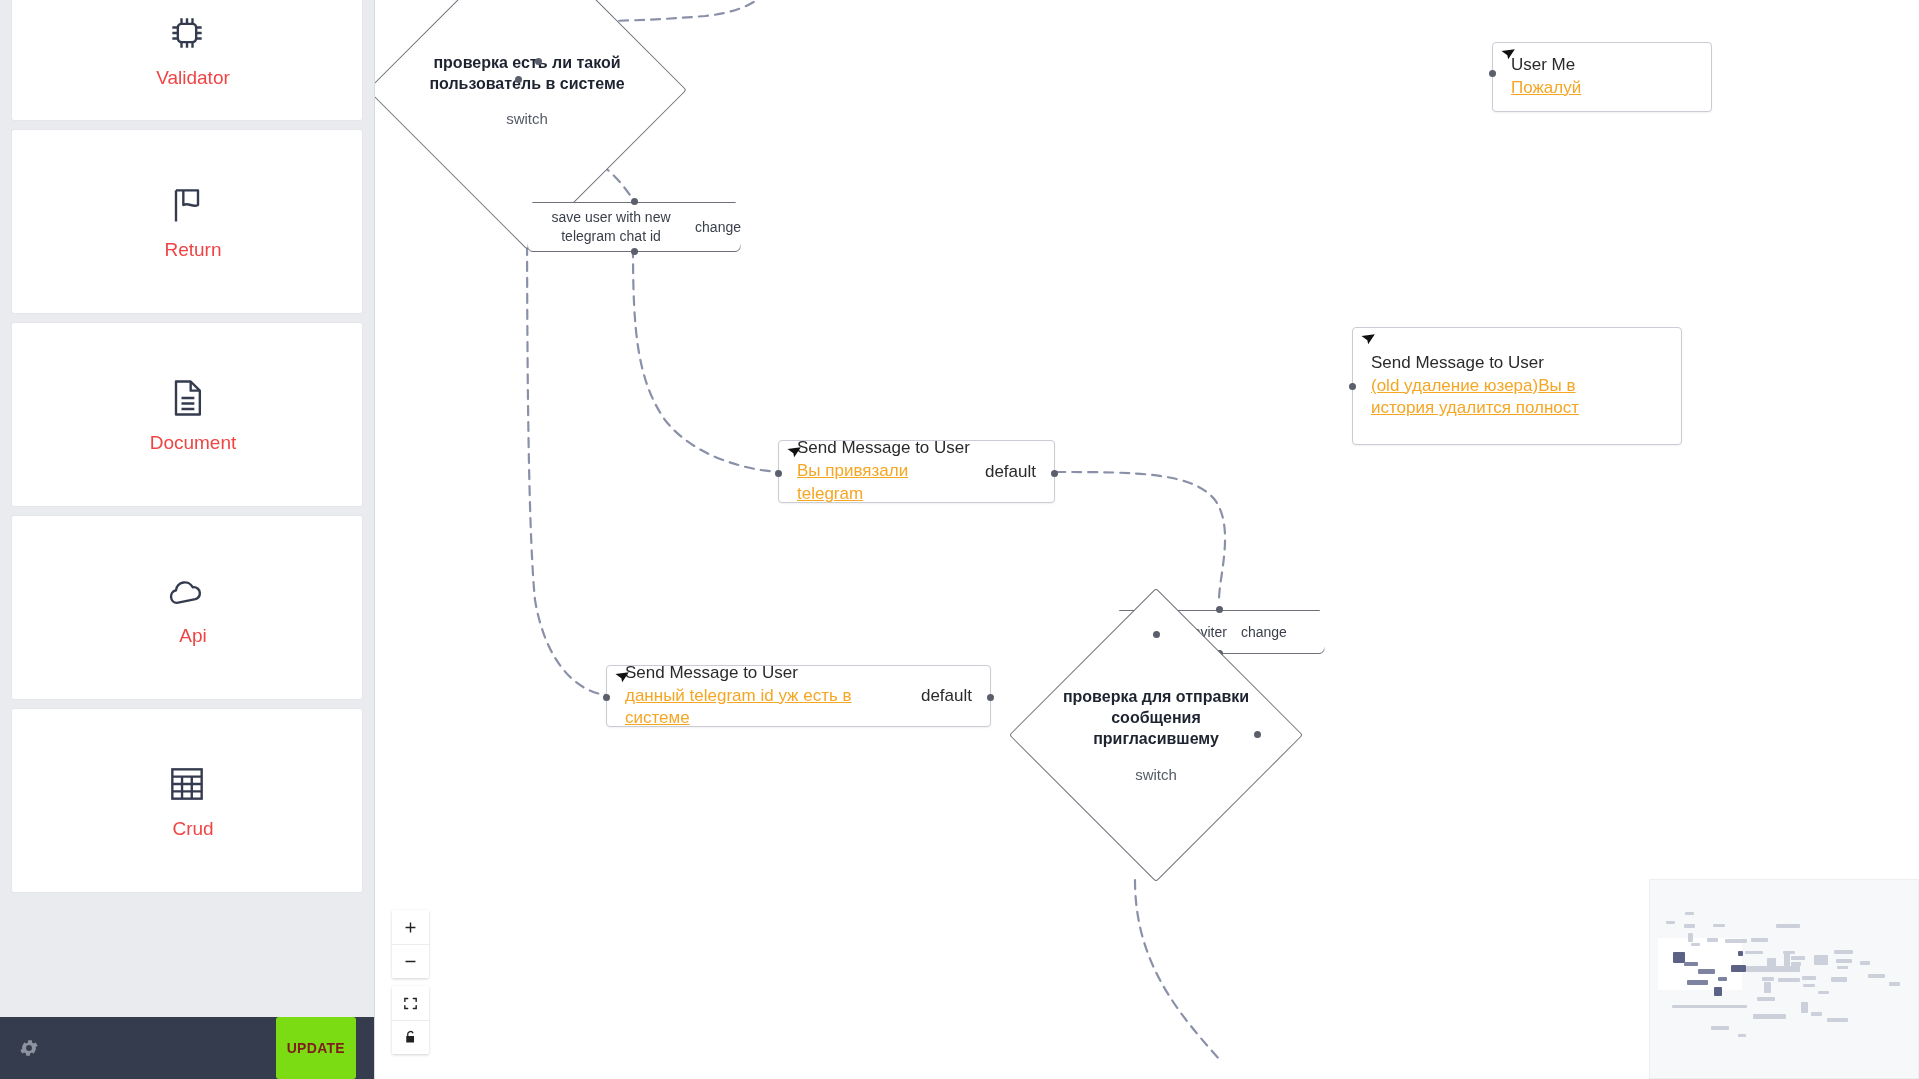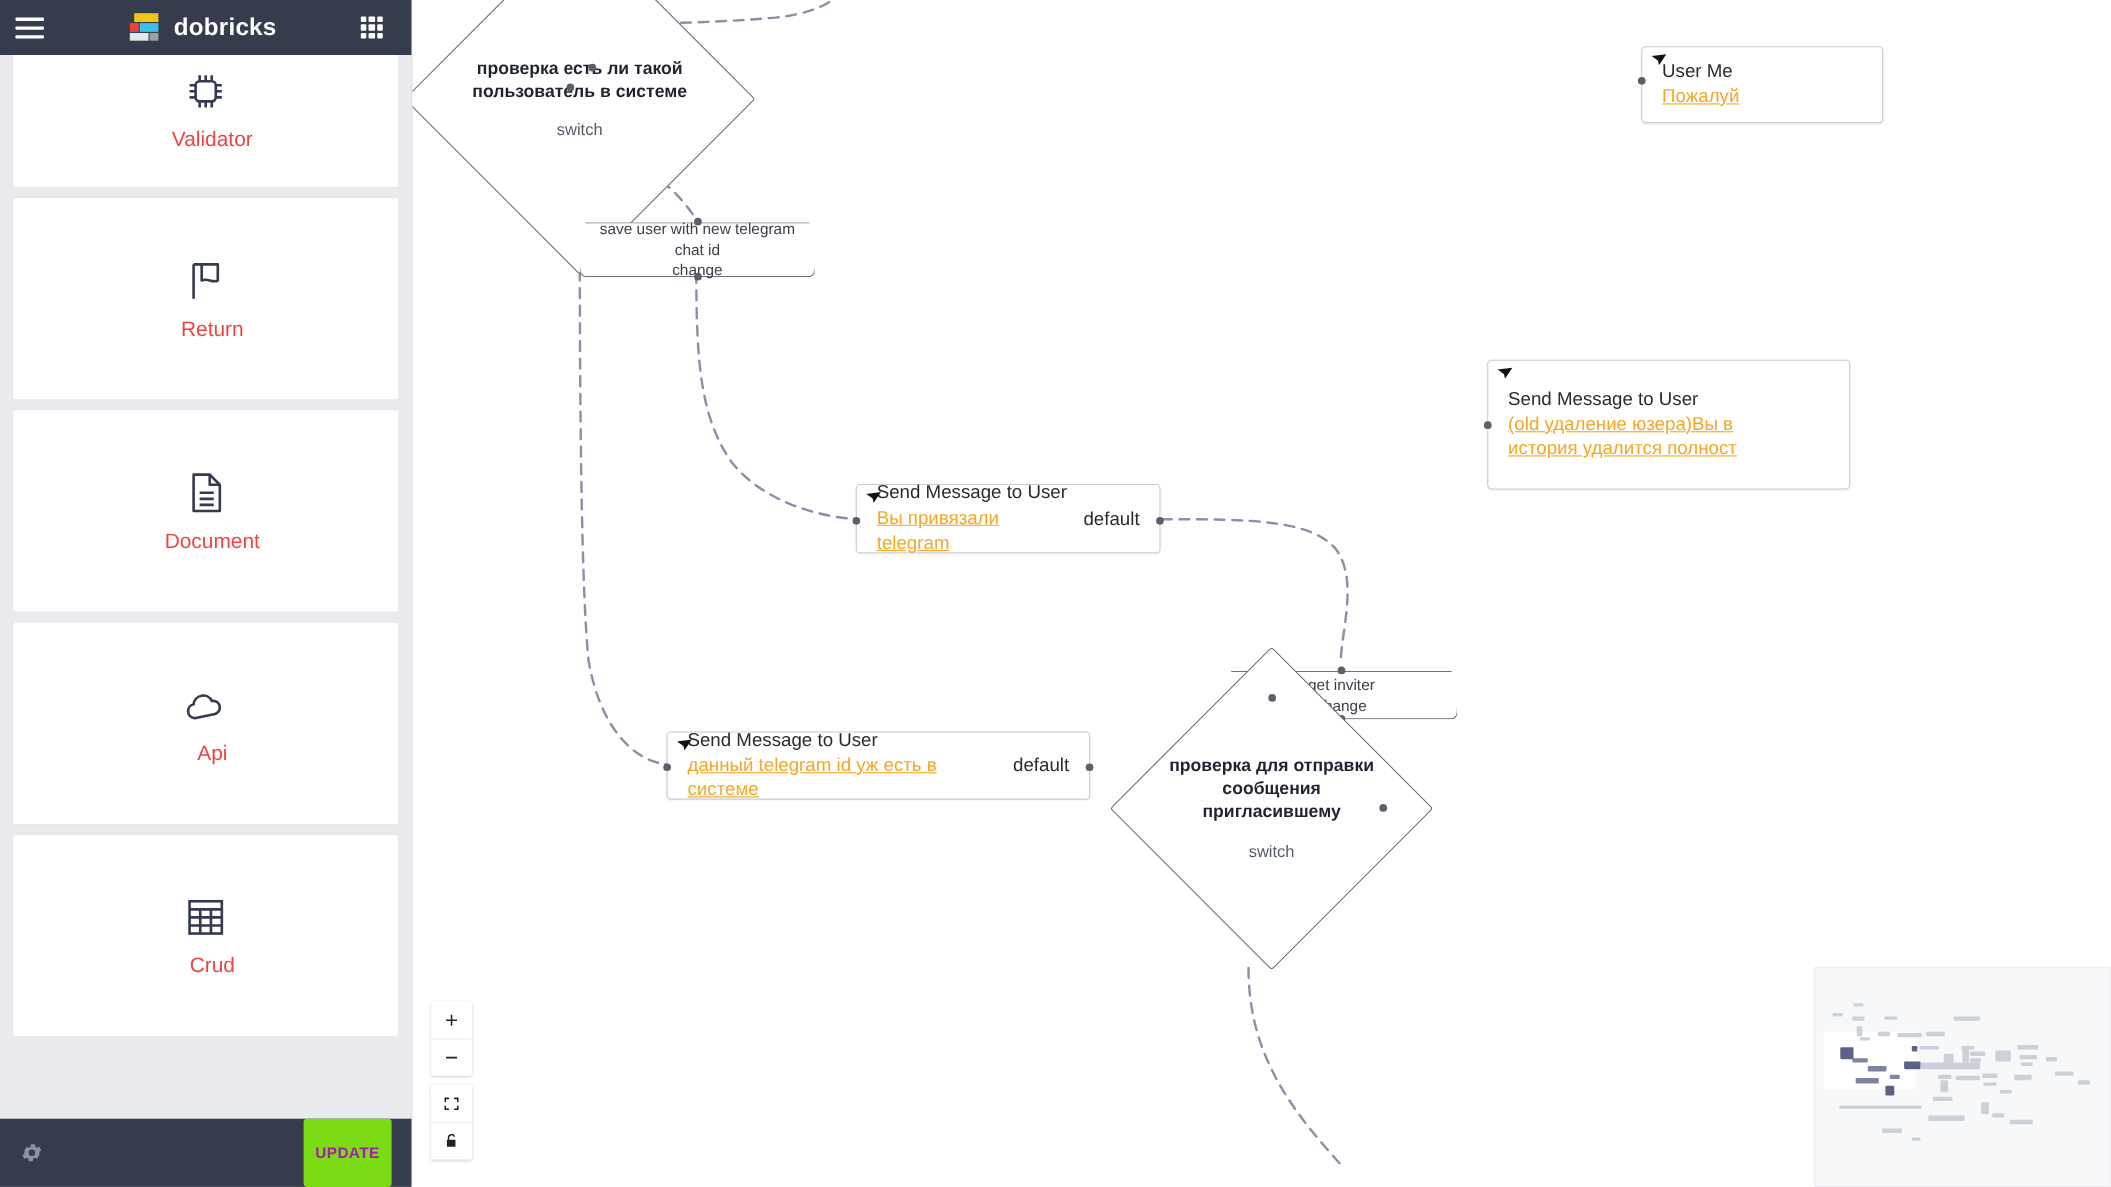--- a/index.html
+++ b/index.html
@@ -63,21 +63,21 @@
   .palette-icon { width: 44px; height: 44px; color: #343b4e; }
   .palette-label { margin-top: 12px; font-size: 19px; color: #ef4444; margin-left: 12px; }
 
   #sidebar-footer {
     flex: 0 0 58px; background: #353c4e;
     display: flex; align-items: center; justify-content: space-between;
     padding: 0 18px;
   }
   .gear-icon { width: 22px; height: 22px; color: #8d939f; cursor: pointer; }
   .update-btn {
-    background: #7cdc14; color: #a21caf;
+    background: #7cdc14; color: #7f1d1d;
     border: none; border-radius: 3px;
     font-size: 14px; font-weight: bold;
     padding: 23px 11px; cursor: pointer;
     font-family: "Liberation Sans", sans-serif;
     letter-spacing: .3px;
   }
 
   
   #canvas {
     position: absolute; left: 375px; top: 0;
@@ -125,21 +125,21 @@
   
   .trap-wrap { position: absolute; }
   .trap-shape {
     position: absolute; inset: 0;
     background: #ffffff; border: 1px solid #6d7078;
     border-radius: 6px;
     clip-path: polygon(2.5% 0%, 97.5% 0%, 100% 100%, 0% 100%);
   }
   .trap-text {
     position: absolute; inset: 0;
-    display: flex; flex-direction: column; align-items: center; justify-content: center;
+    display: flex; flex-direction: row; align-items: center; justify-content: center;
     text-align: center; pointer-events: none;
   }
   .trap-title { font-size: 14px; color: #3a3f4a; line-height: 1.35; padding: 0 14px; }
   .trap-sub { font-size: 14px; color: #3a3f4a; line-height: 1.35; }
 
   .port { position: absolute; width: 7px; height: 7px; border-radius: 50%; background: #5a5f6b; }
 
   
   #zoom-controls {
     position: absolute; left: 17px; bottom: 25px;
@@ -169,48 +169,20 @@
   #minimap .mm-node.dark { background: #7d83a0; }
   #minimap .mm-node.darker { background: #5b6286; }
 </style>
 </head>
 <body>
 
 <div id="app">
 
   <aside id="sidebar">
 
-    <div id="topbar">
-      <div class="hamburger">
-        <i></i>
-          <i></i>
-          <i></i>
-      </div>
-      <div class="brand">
-        <div class="brand-logo">
-          <i class="bl1"></i>
-            <i class="bl2"></i>
-            <i class="bl3"></i>
-            <i class="bl4"></i>
-            <i class="bl5"></i>
-        </div>
-        <span class="brand-name">dobricks</span>
-      </div>
-      <div class="grid-icon">
-        <i></i>
-          <i></i>
-          <i></i>
-          <i></i>
-          <i></i>
-          <i></i>
-          <i></i>
-          <i></i>
-          <i></i>
-      </div>
-    </div>
 
     <div id="palette">
 
       <div class="palette-card">
         <span class="palette-icon">
           <svg viewBox="0 0 24 24" width="44" height="44" fill="none" stroke="currentColor" stroke-width="1.3">
             <rect x="7" y="7" width="10" height="10" rx="2"></rect>
             <path d="M9 4v3M12 4v3M15 4v3M9 17v3M12 17v3M15 17v3M4 9h3M4 12h3M4 15h3M17 9h3M17 12h3M17 15h3"></path>
           </svg>
         </span>

